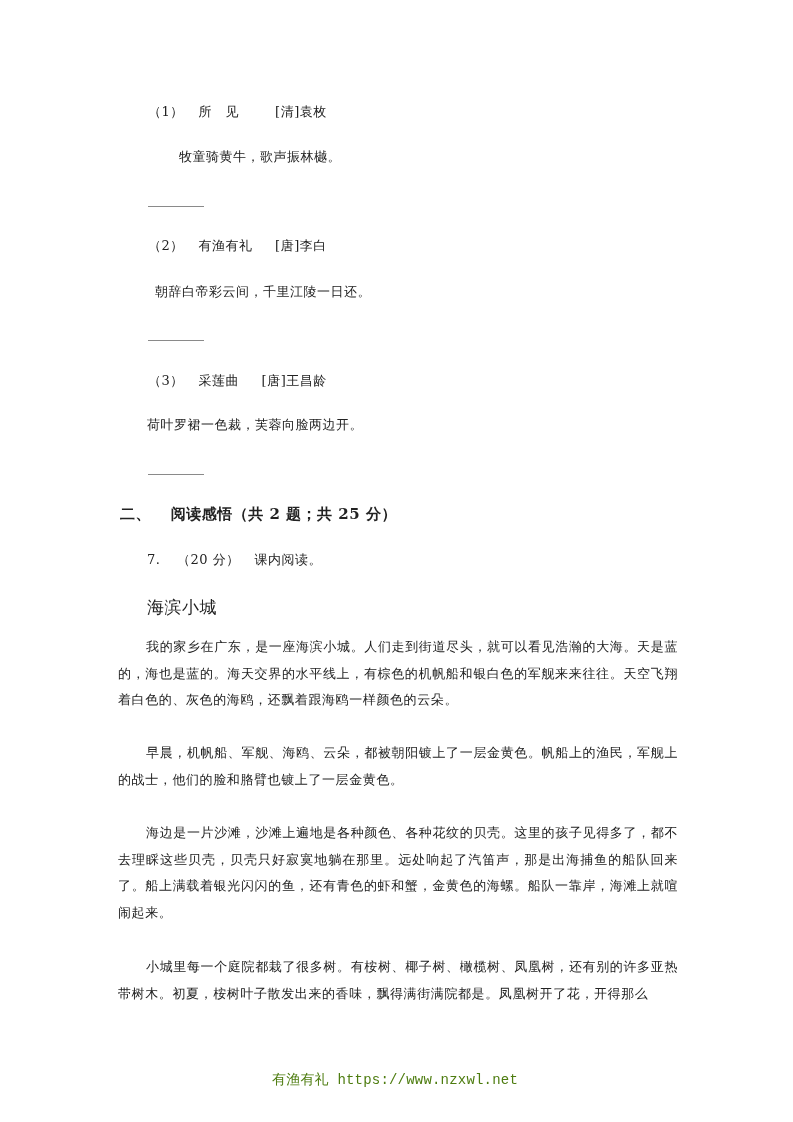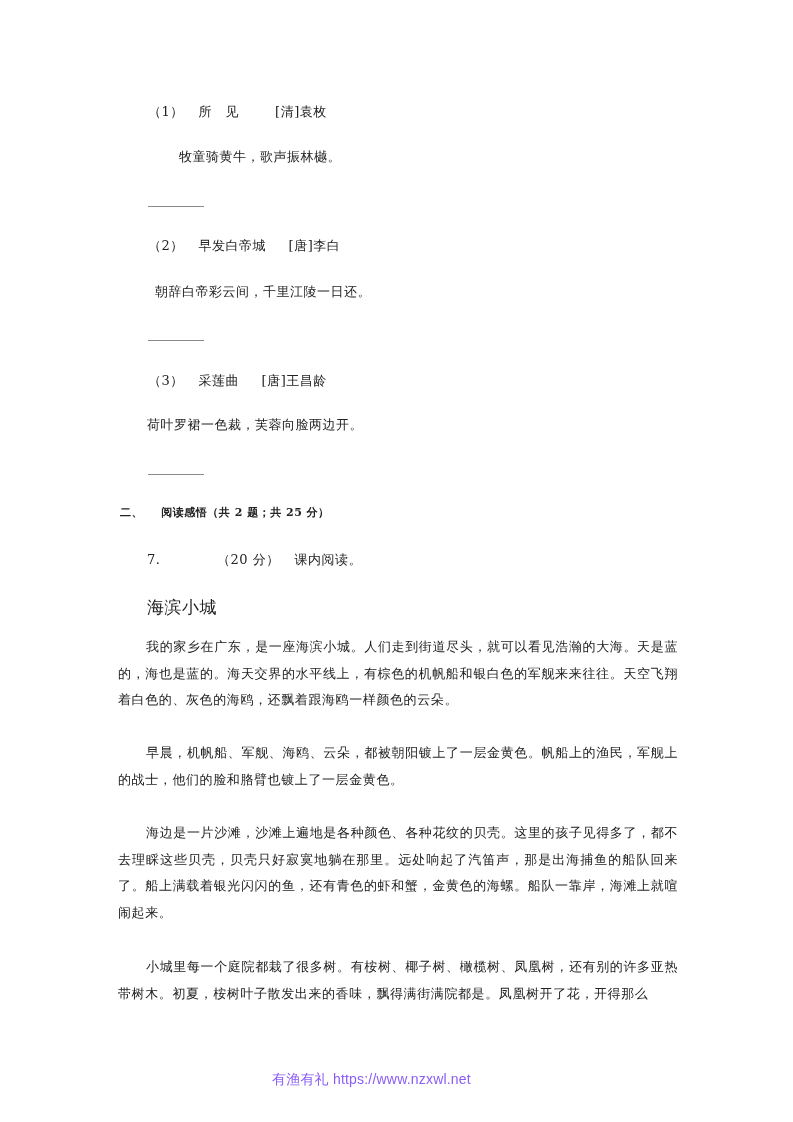--- a/index.html
+++ b/index.html
@@ -27,67 +27,67 @@
       font-size: 13px;
       letter-spacing: 0.5px;
     }
     .blank-line {
       position: absolute;
       height: 0;
       border-top: 1px solid #8a8a8a;
       width: 56px;
     }
     .section-heading {
-      font-size: 11px;
+      font-size: 15px;
       font-weight: bold;
       letter-spacing: 0.5px;
     }
     .section-heading .sec-num { margin-right: 14px; }
     .question {
       font-size: 13px;
       letter-spacing: 0.5px;
     }
     .question .q-num { margin-right: 12px; }
-    .question .q-score { margin-right: 10px; margin-left: 40px; }
+    .question .q-score { margin-right: 10px; }
     .article-title {
       font-size: 17px;
       letter-spacing: 0.5px;
     }
     .para {
       position: absolute;
       left: 118px;
       width: 560px;
       font-size: 13px;
       line-height: 26.5px;
       text-indent: 28px;
       letter-spacing: 0.6px;
       white-space: normal;
       text-align: justify;
     }
     .footer {
-      font-family: Liberation Sans, sans-serif;
+      font-family: Liberation Mono, monospace;
       font-size: 14px;
-      color: #8b5cf6;
+      color: #4d7c0f;
       letter-spacing: 0.2px;
     }
   </style>
 </head>
 <body>
 
 <div class="abs poem-title" style="left:148px; top:103px;">
   <span class="num">（1）</span>
   <span class="name spaced">所见</span>
   <span class="author">[清]袁枚</span>
 </div>
 <div class="abs poem-line" style="left:155px; top:148px;margin-left:24px;">牧童骑黄牛，歌声振林樾。</div>
 <div class="blank-line" style="left:148px; top:206px;"></div>
 
 <div class="abs poem-title" style="left:148px; top:237px;">
   <span class="num">（2）</span>
-  <span class="name">早发白帝城</span>
+  <span class="name">有渔有礼</span>
   <span class="author">[唐]李白</span>
 </div>
 <div class="abs poem-line" style="left:147px; top:283px;margin-left:8px;">朝辞白帝彩云间，千里江陵一日还。</div>
 <div class="blank-line" style="left:148px; top:340px;"></div>
 
 <div class="abs poem-title" style="left:148px; top:372px;">
   <span class="num">（3）</span>
   <span class="name">采莲曲</span>
   <span class="author">[唐]王昌龄</span>
 </div>

